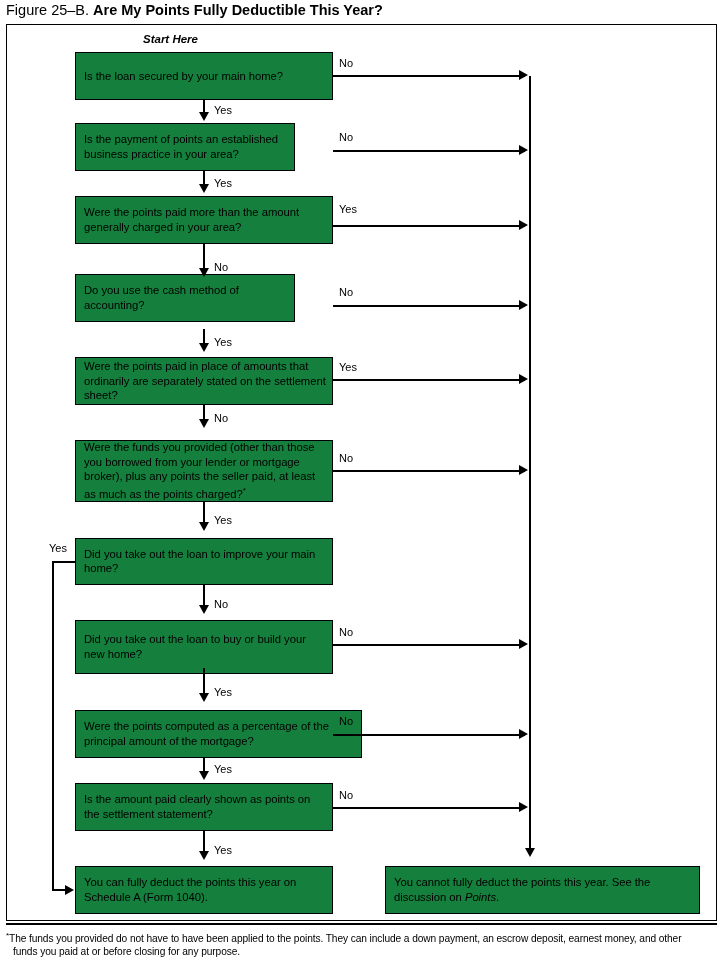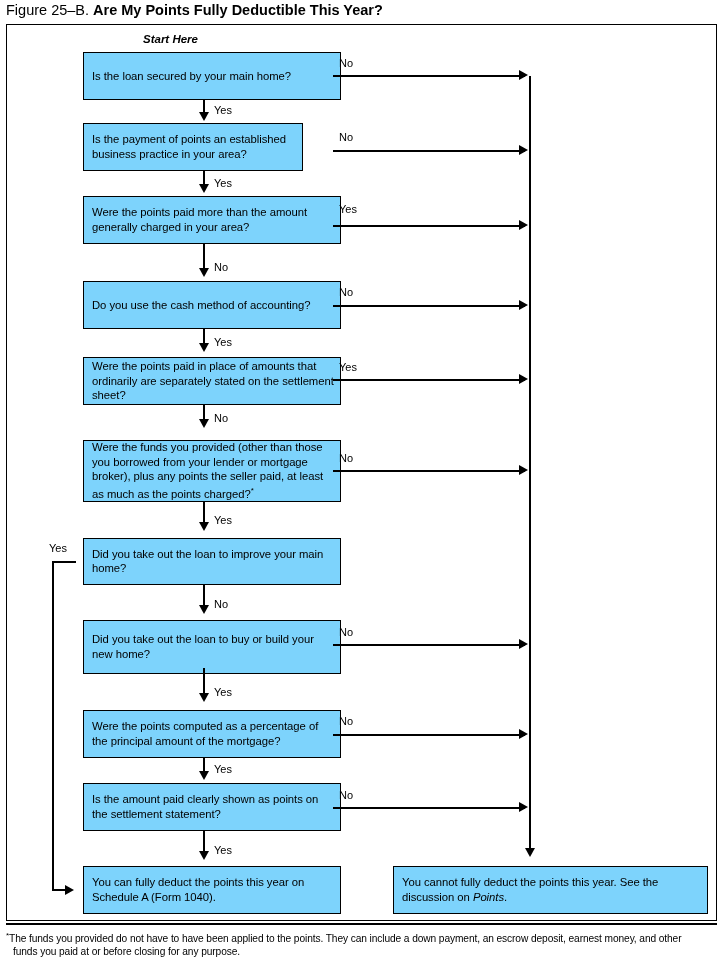--- a/index.html
+++ b/index.html
@@ -22,21 +22,21 @@
   .footnote{position:absolute;left:6px;top:930px;width:715px;font-size:10.2px;
             line-height:12.6px;letter-spacing:-0.1px;}
   .footnote .star{vertical-align:super;font-size:8px;}
   .footnote .ln2{display:block;padding-left:7px;}
 
   
   .start-here{position:absolute;left:143px;top:33px;font-size:11.5px;
               font-weight:bold;font-style:italic;white-space:nowrap;}
 
   
-  .box{position:absolute;border:1.4px solid #000;background:#7dd3fc;box-sizing:border-box;margin-left:8px;}
+  .box{position:absolute;border:1.4px solid #000;background:#15803d;box-sizing:border-box;}
   .box .txt{position:absolute;left:8px;right:6px;top:50%;transform:translateY(-50%);
             font-size:11.3px;line-height:14.6px;letter-spacing:-0.05px;}
   .box .txt i{font-style:italic;}
   .box .txt sup{font-size:8px;vertical-align:super;}
 
   
   .lbl{position:absolute;font-size:11px;white-space:nowrap;}
 
   
   .vline{position:absolute;width:1.6px;background:#000;}
@@ -70,21 +70,21 @@
   </div>
 
   <div class="box" style="left:75px;top:123px;width:220px;height:48px;">
     <div class="txt">Is the payment of points an established business practice in your area?</div>
   </div>
 
   <div class="box" style="left:75px;top:196px;width:258px;height:48px;">
     <div class="txt">Were the points paid more than the amount generally charged in your area?</div>
   </div>
 
-  <div class="box" style="left:75px;top:281px;width:258px;height:48px;">
+  <div class="box" style="left:75px;top:274px;width:220px;height:48px;">
     <div class="txt">Do you use the cash method of accounting?</div>
   </div>
 
   <div class="box" style="left:75px;top:357px;width:258px;height:48px;">
     <div class="txt">Were the points paid in place of amounts that ordinarily are separately stated on the settlement sheet?</div>
   </div>
 
   <div class="box" style="left:75px;top:440px;width:258px;height:62px;">
     <div class="txt">
       Were the funds you provided (other than those you borrowed from your lender or mortgage broker), plus any points the seller paid, at least as much as the points charged?<sup>*</sup>
@@ -92,21 +92,21 @@
   </div>
 
   <div class="box" style="left:75px;top:538px;width:258px;height:47px;">
     <div class="txt">Did you take out the loan to improve your main home?</div>
   </div>
 
   <div class="box" style="left:75px;top:620px;width:258px;height:54px;">
     <div class="txt">Did you take out the loan to buy or build your new home?</div>
   </div>
 
-  <div class="box" style="left:75px;top:710px;width:258px;height:48px;">
+  <div class="box" style="left:75px;top:710px;width:287px;height:48px;">
     <div class="txt">Were the points computed as a percentage of the principal amount of the mortgage?</div>
   </div>
 
   <div class="box" style="left:75px;top:783px;width:258px;height:48px;">
     <div class="txt">Is the amount paid clearly shown as points on the settlement statement?</div>
   </div>
 
   <div class="box" style="left:75px;top:866px;width:258px;height:48px;">
     <div class="txt">You can fully deduct the points this year on Schedule A (Form 1040).</div>
   </div>

